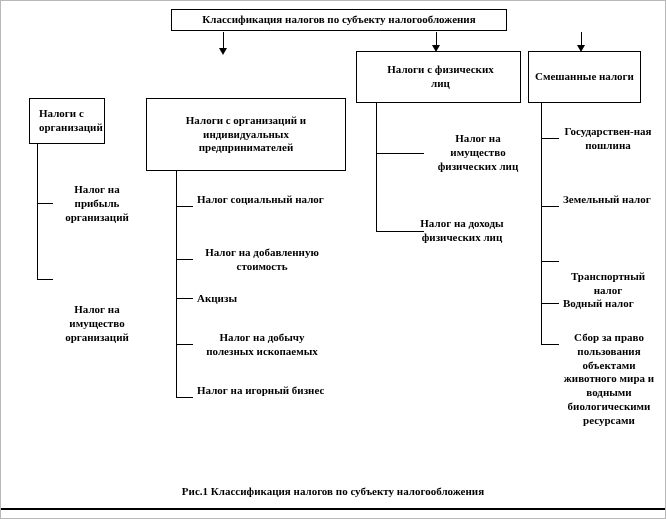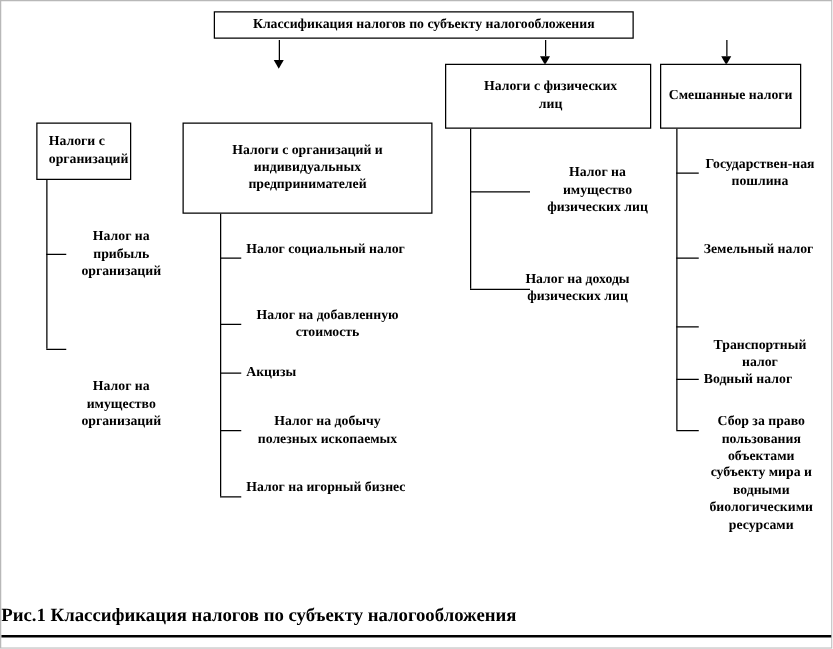--- a/index.html
+++ b/index.html
@@ -23,22 +23,22 @@
     text-align:center; color:#000;
   }
   .vline { position:absolute; width:1px; background:#000; }
   .hline { position:absolute; height:1px; background:#000; }
   .ah {
     position:absolute; width:0; height:0;
     border-left:4.5px solid transparent; border-right:4.5px solid transparent;
     border-top:7px solid #000;
   }
   .caption {
-    position:absolute; left:0; width:100%; text-align:left;
-    font-weight:bold; font-size:15px; color:#000;
+    position:absolute; left:0; width:100%; text-align:center;
+    font-weight:bold; font-size:11px; color:#000;
   }
   .rule { position:absolute; background:#000; }
 </style>
 </head>
 <body>
 
 <div class="canvas">
 
   <div class="box" style="left:170px; top:8px; width:336px; height:22px;">Классификация налогов по субъекту налогообложения</div>
 
@@ -91,19 +91,19 @@
   <div class="hline" style="left:540px; top:137px; width:18px;"></div>
   <div class="hline" style="left:540px; top:205px; width:18px;"></div>
   <div class="hline" style="left:540px; top:260px; width:18px;"></div>
   <div class="hline" style="left:540px; top:302px; width:18px;"></div>
   <div class="hline" style="left:540px; top:343px; width:18px;"></div>
 
   <div class="item" style="left:562px; top:124px; max-width:90px;">Государствен-ная пошлина</div>
   <div class="item" style="left:562px; top:192px; max-width:90px;">Земельный налог</div>
   <div class="item" style="left:562px; top:247px; max-width:90px;margin-top:22px;">Транспортный налог</div>
   <div class="item" style="left:562px; top:296px; max-width:90px;">Водный налог</div>
-  <div class="item" style="left:562px; top:330px; max-width:92px;">Сбор за право пользования объектами субъекту мира и водными биологическими ресурсами</div>
+  <div class="item" style="left:562px; top:330px; max-width:92px;">Сбор за право пользования объектами животного мира и водными биологическими ресурсами</div>
 
   <div class="caption" style="top:484px;">Рис.1 Классификация налогов по субъекту налогообложения</div>
 
   <div class="rule" style="left:0; top:507px; width:666px; height:2px;"></div>
 
 </div>
 
 </body></html>

